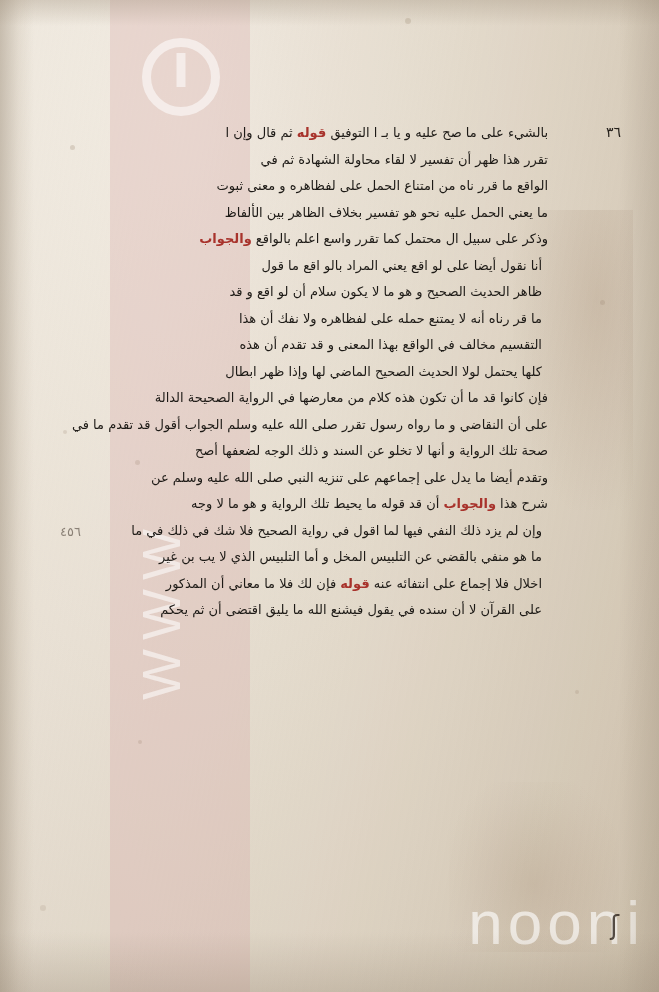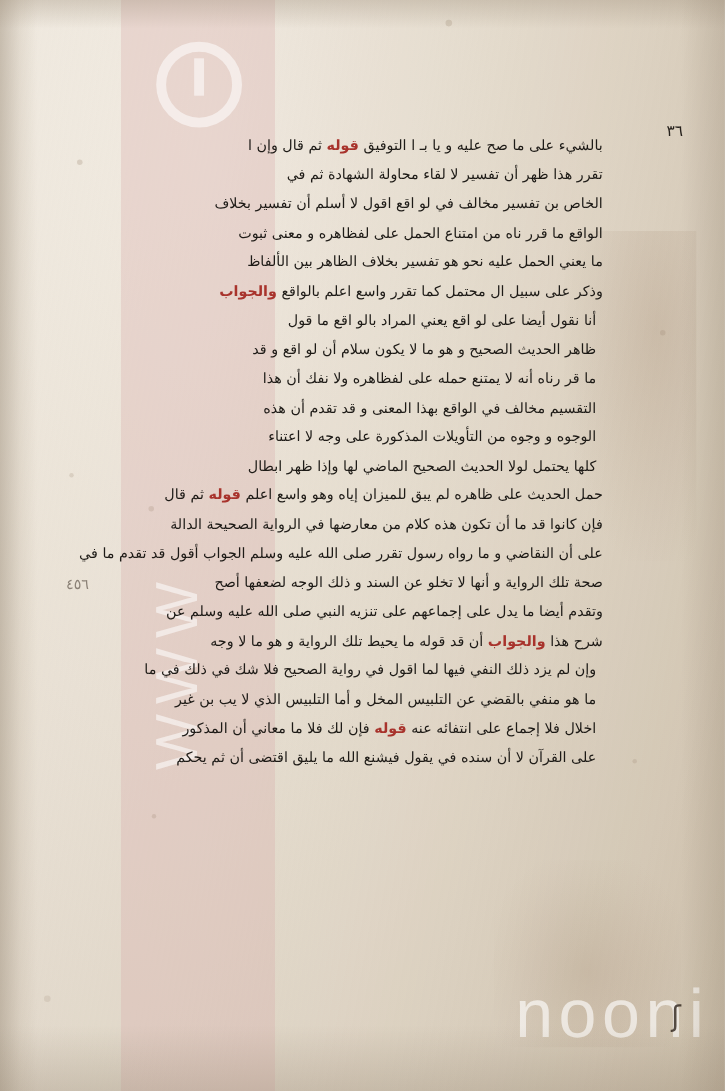--- a/index.html
+++ b/index.html
@@ -125,21 +125,21 @@
     color: #1d1a16;
     white-space: nowrap;
     letter-spacing: -0.3px;
   }
   .line .rubric { color: #a8332c; font-weight: bold; }
   .line.ind-1 { padding-right: 6px; }
   
   .folio {
     position: absolute;
     right: 38px;
-    top: 112px;
+    top: 124px;
     font-size: 14px;
     color: #26211c;
     direction: rtl;
   }
   .folio-num {
     position: absolute;
     left: 60px;
     top: 524px;
     font-size: 13px;
     color: rgba(60,50,40,0.55);
@@ -204,31 +204,28 @@
   <div class="spot" style="left:575px; top:690px; width:4px;  height:4px;  opacity:.40;"></div>
 
   <div class="folio">٣٦</div>
   <div class="folio-num">٤٥٦</div>
 
   <div class="ink-mark" style="right:40px; bottom:52px;">ʃ</div>
 
   <div class="textblock">
       <div class="line"><span>بالشيء على ما صح عليه و يا بـ ا التوفيق </span><span class="rubric">قوله</span><span> ثم قال وإن ا</span></div>
       <div class="line"><span>تقرر هذا ظهر أن تفسير لا لقاء محاولة الشهادة ثم في</span></div>
-      <div class="line"><span>الخاص بن تفسير مخالف في لو اقع اقول لا أسلم أن تفسير بخلاف</span></div>
       <div class="line"><span>الواقع ما قرر ناه من امتناع الحمل على لفظاهره و معنى ثبوت</span></div>
       <div class="line"><span>ما يعني الحمل عليه نحو هو تفسير بخلاف الظاهر بين الألفاظ</span></div>
       <div class="line"><span>وذكر على سبيل ال محتمل كما تقرر واسع اعلم بالواقع </span><span class="rubric">والجواب</span></div>
       <div class="line ind-1"><span>أنا نقول أيضا على لو اقع يعني المراد بالو اقع ما قول</span></div>
       <div class="line ind-1"><span>ظاهر الحديث الصحيح و هو ما لا يكون سلام أن لو اقع و قد</span></div>
       <div class="line ind-1"><span>ما قر رناه أنه لا يمتنع حمله على لفظاهره ولا نفك أن هذا</span></div>
       <div class="line ind-1"><span>التقسيم مخالف في الواقع بهذا المعنى و قد تقدم أن هذه</span></div>
-      <div class="line ind-1"><span>الوجوه و وجوه من التأويلات المذكورة على وجه لا اعتناء</span></div>
       <div class="line ind-1"><span>كلها يحتمل لولا الحديث الصحيح الماضي لها وإذا ظهر ابطال</span></div>
-      <div class="line"><span>حمل الحديث على ظاهره لم يبق للميزان إياه وهو واسع اعلم </span><span class="rubric">قوله</span><span> ثم قال</span></div>
       <div class="line"><span>فإن كانوا قد ما أن تكون هذه كلام من معارضها في الرواية الصحيحة الدالة</span></div>
       <div class="line"><span>على أن النقاضي و ما رواه رسول تقرر صلى الله عليه وسلم الجواب أقول قد تقدم ما في</span></div>
       <div class="line"><span>صحة تلك الرواية و أنها لا تخلو عن السند و ذلك الوجه لضعفها أصح</span></div>
       <div class="line"><span>وتقدم أيضا ما يدل على إجماعهم على تنزيه النبي صلى الله عليه وسلم عن</span></div>
       <div class="line"><span>شرح هذا </span><span class="rubric">والجواب</span><span> أن قد قوله ما يحيط تلك الرواية و هو ما لا وجه</span></div>
       <div class="line ind-1"><span>وإن لم يزد ذلك النفي فيها لما اقول في رواية الصحيح فلا شك في ذلك في ما</span></div>
       <div class="line ind-1"><span>ما هو منفي بالقضي عن التلبيس المخل و أما التلبيس الذي لا يب بن غير</span></div>
       <div class="line ind-1"><span>اخلال فلا إجماع على انتفائه عنه </span><span class="rubric">قوله</span><span> فإن لك فلا ما معاني أن المذكور</span></div>
       <div class="line ind-1"><span>على القرآن لا أن سنده في يقول فيشنع الله ما يليق اقتضى أن ثم يحكم</span></div>
     </div>

